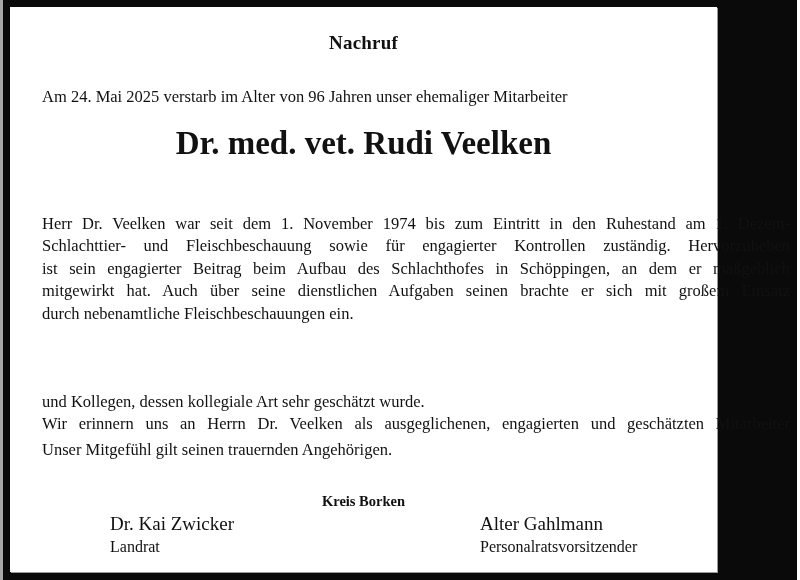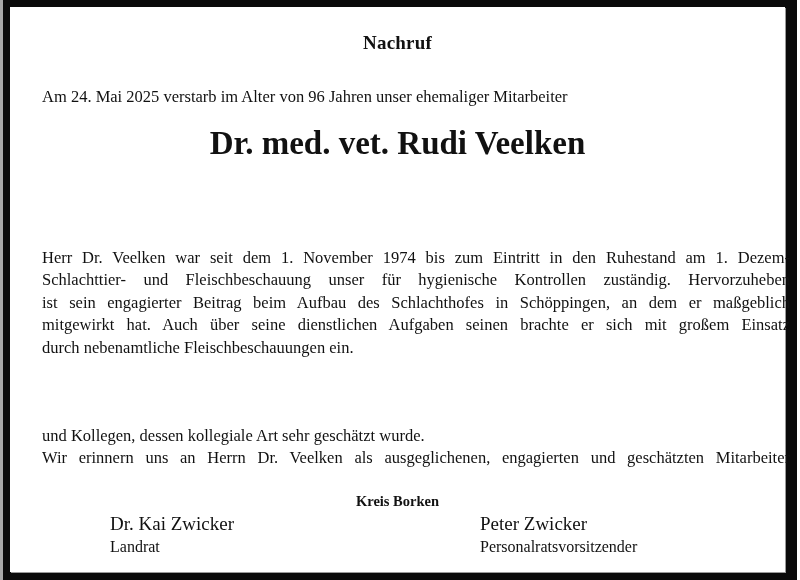--- a/index.html
+++ b/index.html
@@ -33,21 +33,21 @@
     .edge-right {
       position: absolute;
       left: 797px; top: 0;
       width: 3px; height: 580px;
       background: #ffffff;
     }
     .page {
       position: absolute;
       left: 10px;
       top: 7px;
-      width: 775px;
+      width: 707px;
       height: 565px;
       background: #ffffff;
       box-shadow: 1px 1px 0 #9a9a9a;
     }
     .title {
       position: absolute;
       left: 0; right: 0;
       top: 25px;
       text-align: center;
       font-weight: bold;
@@ -71,21 +71,20 @@
       line-height: 37px;
     }
     .body-para {
       position: absolute;
       left: 32px;
       width: 748px;
       font-size: 16.5px;
       line-height: 22.4px;
       text-align: justify;
       hyphens: manual;
-      margin-top: 34px;
     }
     .p1 { top: 206px; }
     .p2 { top: 384px; }
     .p3 { top: 432px; }
     .line {
       display: block;
       text-align: justify;
       text-align-last: justify;
       white-space: nowrap;
     }
@@ -136,37 +135,40 @@
   <div class="title">Nachruf</div>
 
   <div class="intro">Am 24. Mai 2025 verstarb im Alter von 96 Jahren unser ehemaliger Mitarbeiter</div>
 
   <div class="name-block">
     <div>Dr. med. vet. Rudi Veelken</div>
   </div>
 
   <div class="body-para p1">
     <span class="line">Herr Dr. Veelken war seit dem 1. November 1974 bis zum Eintritt in den Ruhestand am 1. Dezem-</span>
-    <span class="line">Schlachttier- und Fleischbeschauung unser für hygienische Kontrollen zuständig. Hervorzuheben</span>
+    <span class="line">Schlachttier- und Fleischbeschauung sowie für engagierter Kontrollen zuständig. Hervorzuheben</span>
     <span class="line">ist sein engagierter Beitrag beim Aufbau des Schlachthofes in Schöppingen, an dem er maßgeblich</span>
     <span class="line">mitgewirkt hat. Auch über seine dienstlichen Aufgaben seinen brachte er sich mit großem Einsatz</span>
     <span class="line last">durch nebenamtliche Fleischbeschauungen ein.</span>
   </div>
 
   <div class="body-para p2">
     <span class="line last">und Kollegen, dessen kollegiale Art sehr geschätzt wurde.</span>
     <span class="line">Wir erinnern uns an Herrn Dr. Veelken als ausgeglichenen, engagierten und geschätzten Mitarbeiter</span>
   </div>
 
+  <div class="body-para p3">
+    <span class="line last">Unser Mitgefühl gilt seinen trauernden Angehörigen.</span>
+  </div>
 
   <div class="org">Kreis Borken</div>
 
   <div class="signer signer-left">
     <div class="signer-name">Dr. Kai Zwicker</div>
     <div class="signer-role">Landrat</div>
   </div>
 
   <div class="signer signer-right">
-    <div class="signer-name">Peter Zwicker</div>
+    <div class="signer-name">Alter Gahlmann</div>
     <div class="signer-role">Personalratsvorsitzender</div>
   </div>
 
 </div>
 
 </body></html>

